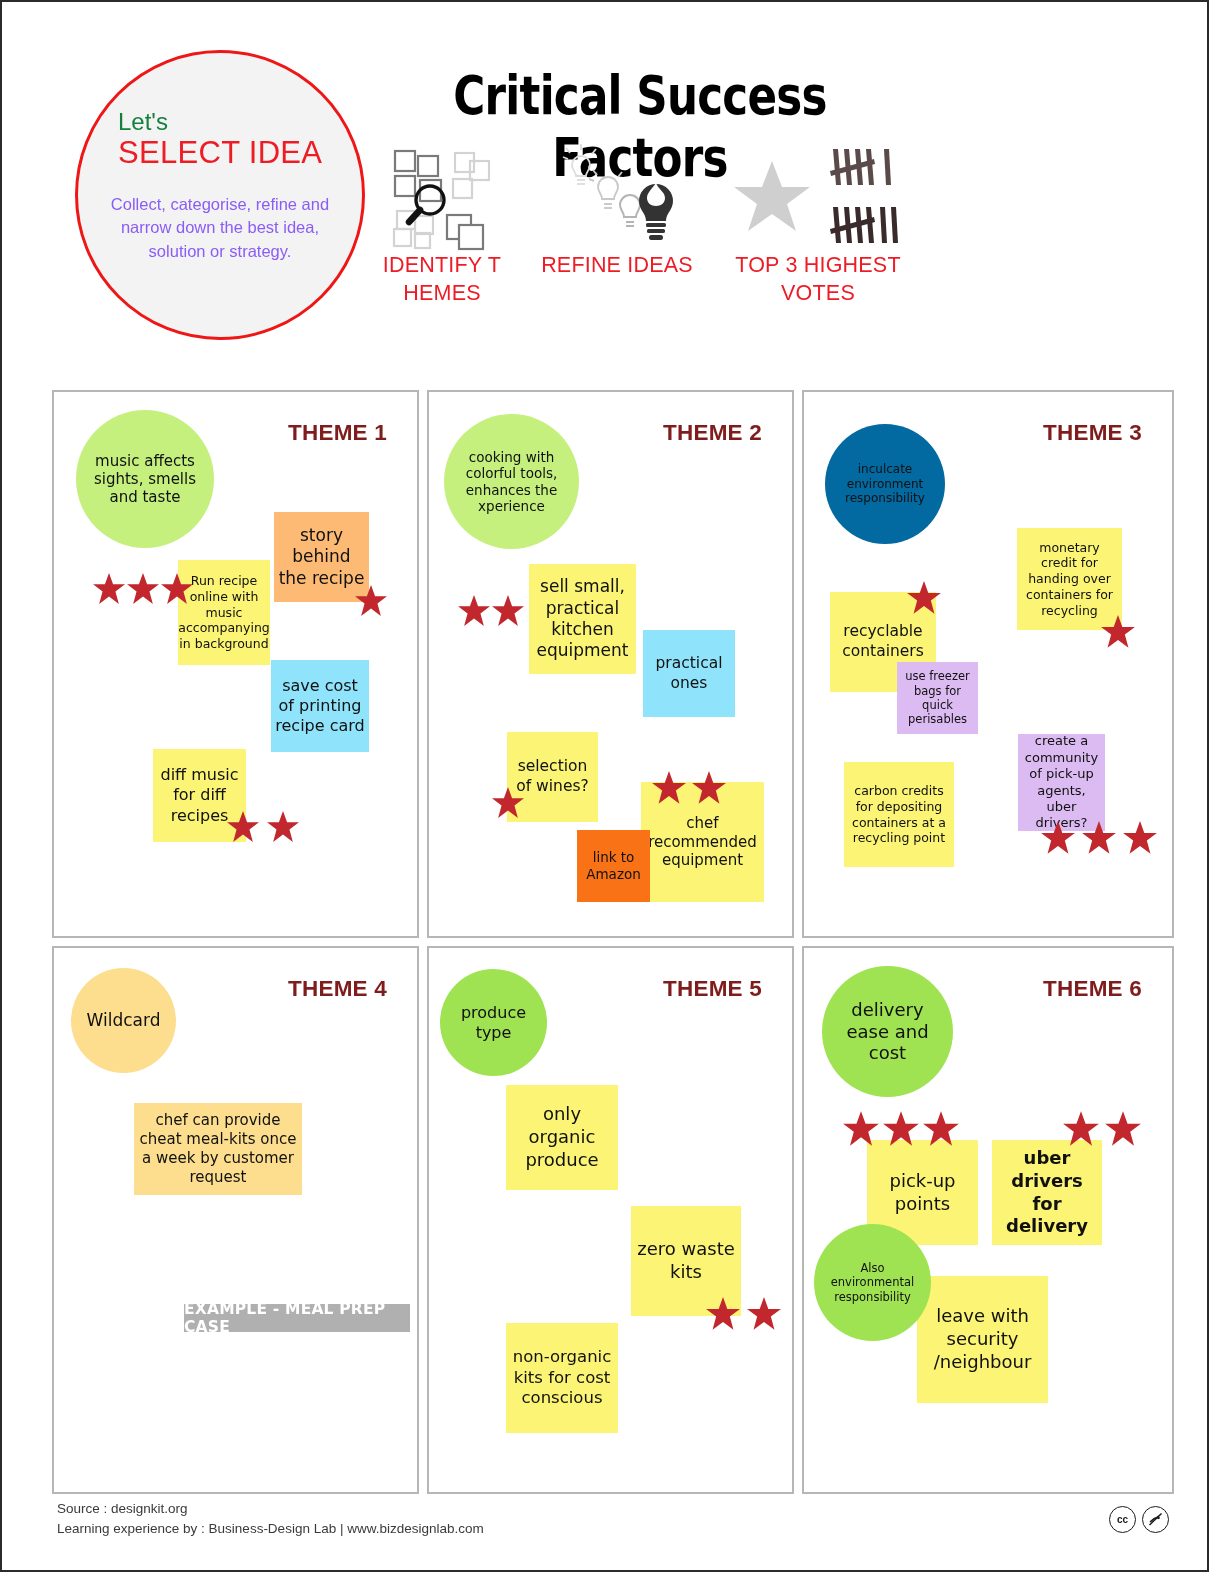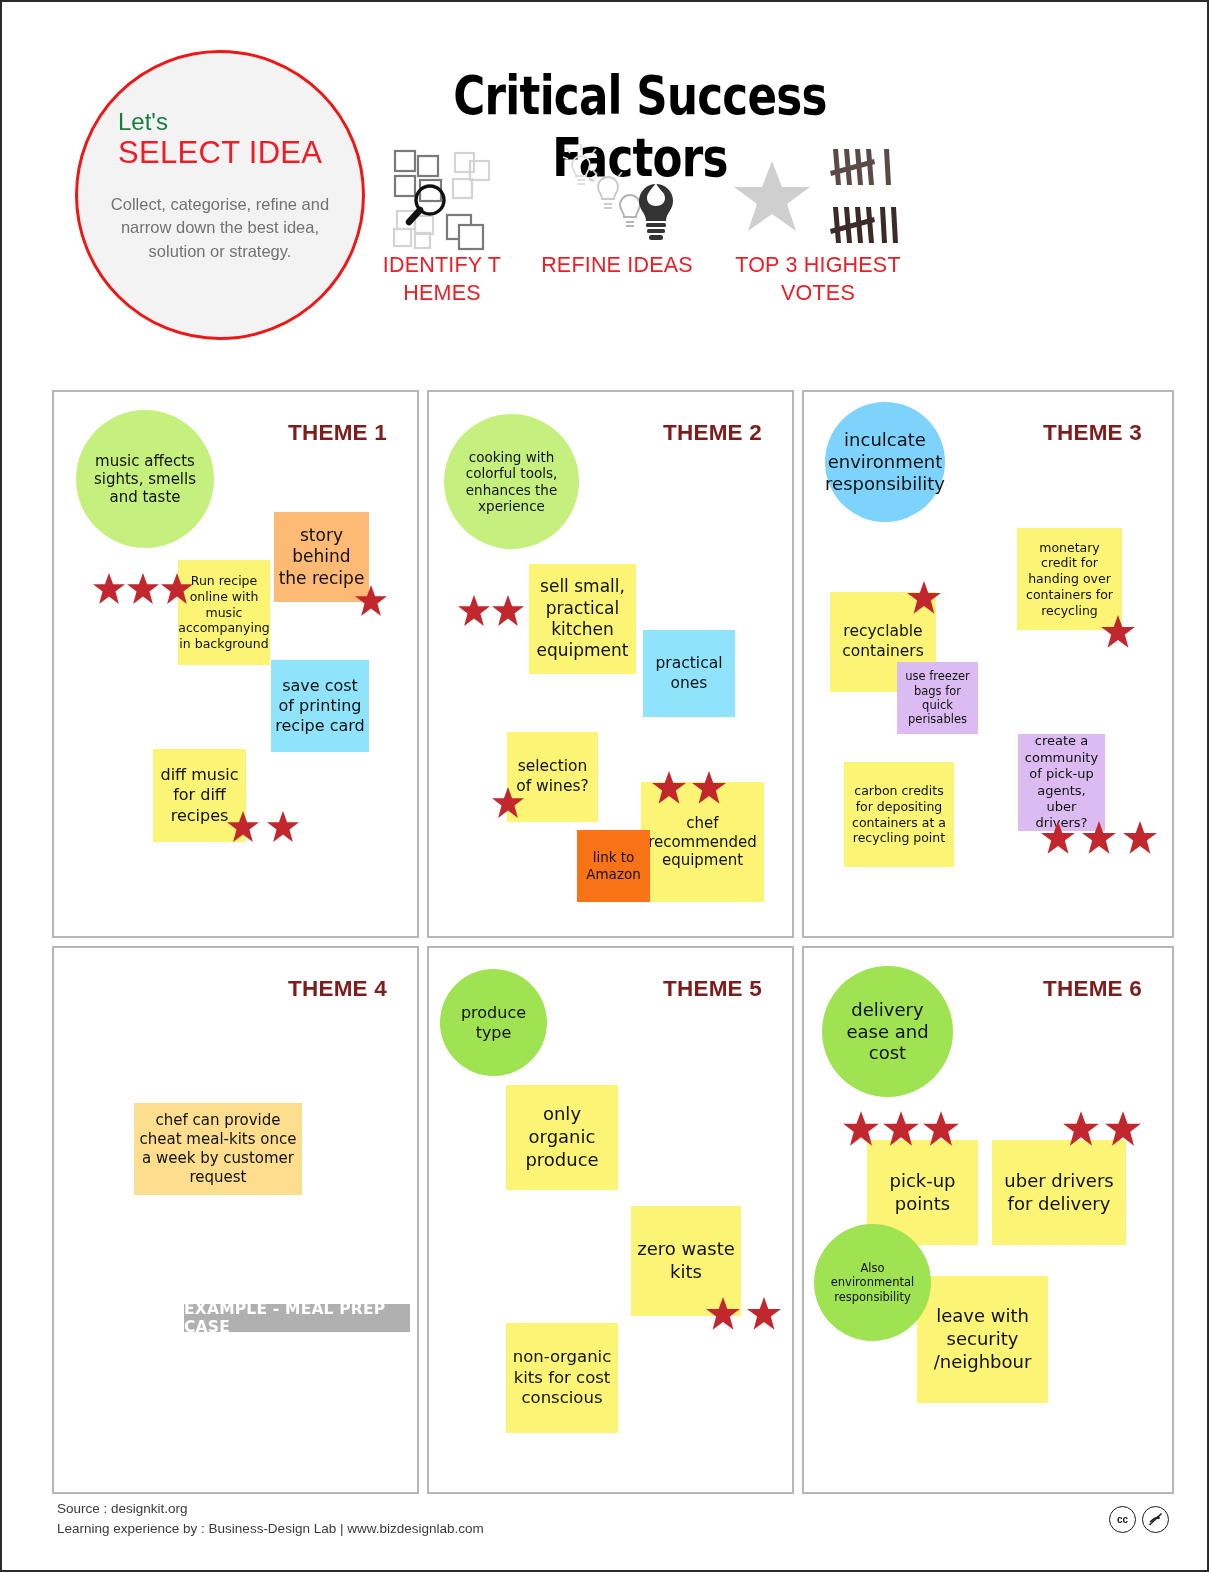--- a/index.html
+++ b/index.html
@@ -33,21 +33,21 @@
   #lets-label {
     align-self: flex-start; margin-left: 10px;
     font-size: 24px; color: #15803d; line-height: 1.1;
   }
   #select-idea-label {
     align-self: flex-start; margin-left: 10px;
     font-size: 31px; font-weight: normal; color: #ee1c25;
     line-height: 1.15; letter-spacing: .3px;
   }
   #lets-desc {
-    margin-top: 22px; font-size: 16.5px; color: #737373;
+    margin-top: 22px; font-size: 16.5px; color: #8b5cf6;
     line-height: 1.42; width: 240px;
   }
 
   #main-title {
     position: absolute; left: 388px; top: 62px;
     width: 500px; text-align: center;
     font-family: "DejaVu Sans", sans-serif;
     font-size: 45px; font-weight: bold; color: #000;
     letter-spacing: -0.8px;
     transform: scaleY(1.18) scaleX(0.97);
@@ -309,21 +309,21 @@
         </svg>
       </div>
       <div class="star" style="left: 262px; top: 378px; z-index: 6;">
         <svg width="36" height="36" viewBox="0 0 100 100">
           <polygon points="50,3 62,36 97,36 69,57 79,94 50,72 21,94 31,57 3,36 38,36" fill="#c1272d"></polygon>
         </svg>
       </div>
     </div>
   <div class="theme-panel" id="theme-3">
       <div class="theme-title">THEME 3</div>
-      <div class="bubble" style="left: 21px; top: 10px; width: 120px; height: 120px; background: #7dd3fc; font-size: 18px;">inculcate environment responsibility</div>
+      <div class="bubble" style="left: 21px; top: 32px; width: 120px; height: 120px; background: #0369a1; font-size: 12px;">inculcate environment responsibility</div>
       <div class="note" style="left: 213px; top: 136px; width: 105px; height: 102px; background: rgb(251, 244, 116); font-size: 12.5px;">monetary credit for handing over containers for recycling</div>
       <div class="note" style="left: 26px; top: 200px; width: 106px; height: 100px; background: rgb(251, 244, 116); font-size: 15.5px;">recyclable containers</div>
       <div class="note" style="left: 93px; top: 270px; width: 81px; height: 72px; background: rgb(220, 187, 242); font-size: 11.5px;">use freezer bags for quick perisables</div>
       <div class="note" style="left: 40px; top: 370px; width: 110px; height: 105px; background: rgb(251, 244, 116); font-size: 12.5px;">carbon credits for depositing containers at a recycling point</div>
       <div class="note" style="left: 214px; top: 342px; width: 87px; height: 97px; background: rgb(220, 187, 242); font-size: 13px;">create a community of pick-up agents, uber drivers?</div>
       <div class="star" style="left: 102px; top: 188px; z-index: 6;">
         <svg width="36" height="36" viewBox="0 0 100 100">
           <polygon points="50,3 62,36 97,36 69,57 79,94 50,72 21,94 31,57 3,36 38,36" fill="#c1272d"></polygon>
         </svg>
       </div>
@@ -343,20 +343,21 @@
         </svg>
       </div>
       <div class="star" style="left: 318px; top: 428px; z-index: 6;">
         <svg width="36" height="36" viewBox="0 0 100 100">
           <polygon points="50,3 62,36 97,36 69,57 79,94 50,72 21,94 31,57 3,36 38,36" fill="#c1272d"></polygon>
         </svg>
       </div>
     </div>
   <div class="theme-panel" id="theme-4">
       <div class="theme-title">THEME 4</div>
+      <div class="bubble" style="left: 17px; top: 20px; width: 105px; height: 105px; background: rgb(252, 222, 142); font-size: 17px;">Wildcard</div>
       <div class="note" style="left: 80px; top: 155px; width: 168px; height: 92px; background: rgb(252, 222, 142); font-size: 15px;">chef can provide cheat meal-kits once a week by customer request</div>
     </div>
   <div class="theme-panel" id="theme-5">
       <div class="theme-title">THEME 5</div>
       <div class="bubble" style="left: 11px; top: 21px; width: 107px; height: 107px; background: rgb(159, 226, 82); font-size: 16px;">produce type</div>
       <div class="note" style="left: 77px; top: 137px; width: 112px; height: 105px; background: rgb(251, 244, 116); font-size: 18px;">only organic produce</div>
       <div class="note" style="left: 202px; top: 258px; width: 110px; height: 110px; background: rgb(251, 244, 116); font-size: 18px;">zero waste kits</div>
       <div class="note" style="left: 77px; top: 375px; width: 112px; height: 110px; background: rgb(251, 244, 116); font-size: 16.5px;">non-organic kits for cost conscious</div>
       <div class="star" style="left: 276px; top: 348px; z-index: 6;">
         <svg width="36" height="36" viewBox="0 0 100 100">
@@ -366,21 +367,21 @@
       <div class="star" style="left: 317px; top: 348px; z-index: 6;">
         <svg width="36" height="36" viewBox="0 0 100 100">
           <polygon points="50,3 62,36 97,36 69,57 79,94 50,72 21,94 31,57 3,36 38,36" fill="#c1272d"></polygon>
         </svg>
       </div>
     </div>
   <div class="theme-panel" id="theme-6">
       <div class="theme-title">THEME 6</div>
       <div class="bubble" style="left: 18px; top: 18px; width: 131px; height: 131px; background: rgb(159, 226, 82); font-size: 18px;">delivery ease and cost</div>
       <div class="note" style="left: 63px; top: 192px; width: 111px; height: 105px; background: rgb(251, 244, 116); font-size: 18px;">pick-up points</div>
-      <div class="note" style="left: 188px; top: 192px; width: 134px; height: 105px; background: rgb(251, 244, 116); font-size: 18px;">uber drivers for delivery</div>
+      <div class="note" style="left: 188px; top: 192px; width: 110px; height: 105px; background: rgb(251, 244, 116); font-size: 18px; font-weight: bold;">uber drivers for delivery</div>
       <div class="note" style="left: 113px; top: 328px; width: 131px; height: 127px; background: rgb(251, 244, 116); font-size: 18px;">leave with security /neighbour</div>
       <div class="bubble" style="left: 10px; top: 276px; width: 117px; height: 117px; background: rgb(159, 226, 82); font-size: 11.5px; z-index: 5;">Also environmental responsibility</div>
       <div class="star" style="left: 38px; top: 162px; z-index: 6;">
         <svg width="38" height="38" viewBox="0 0 100 100">
           <polygon points="50,3 62,36 97,36 69,57 79,94 50,72 21,94 31,57 3,36 38,36" fill="#c1272d"></polygon>
         </svg>
       </div>
       <div class="star" style="left: 78px; top: 162px; z-index: 6;">
         <svg width="38" height="38" viewBox="0 0 100 100">
           <polygon points="50,3 62,36 97,36 69,57 79,94 50,72 21,94 31,57 3,36 38,36" fill="#c1272d"></polygon>

